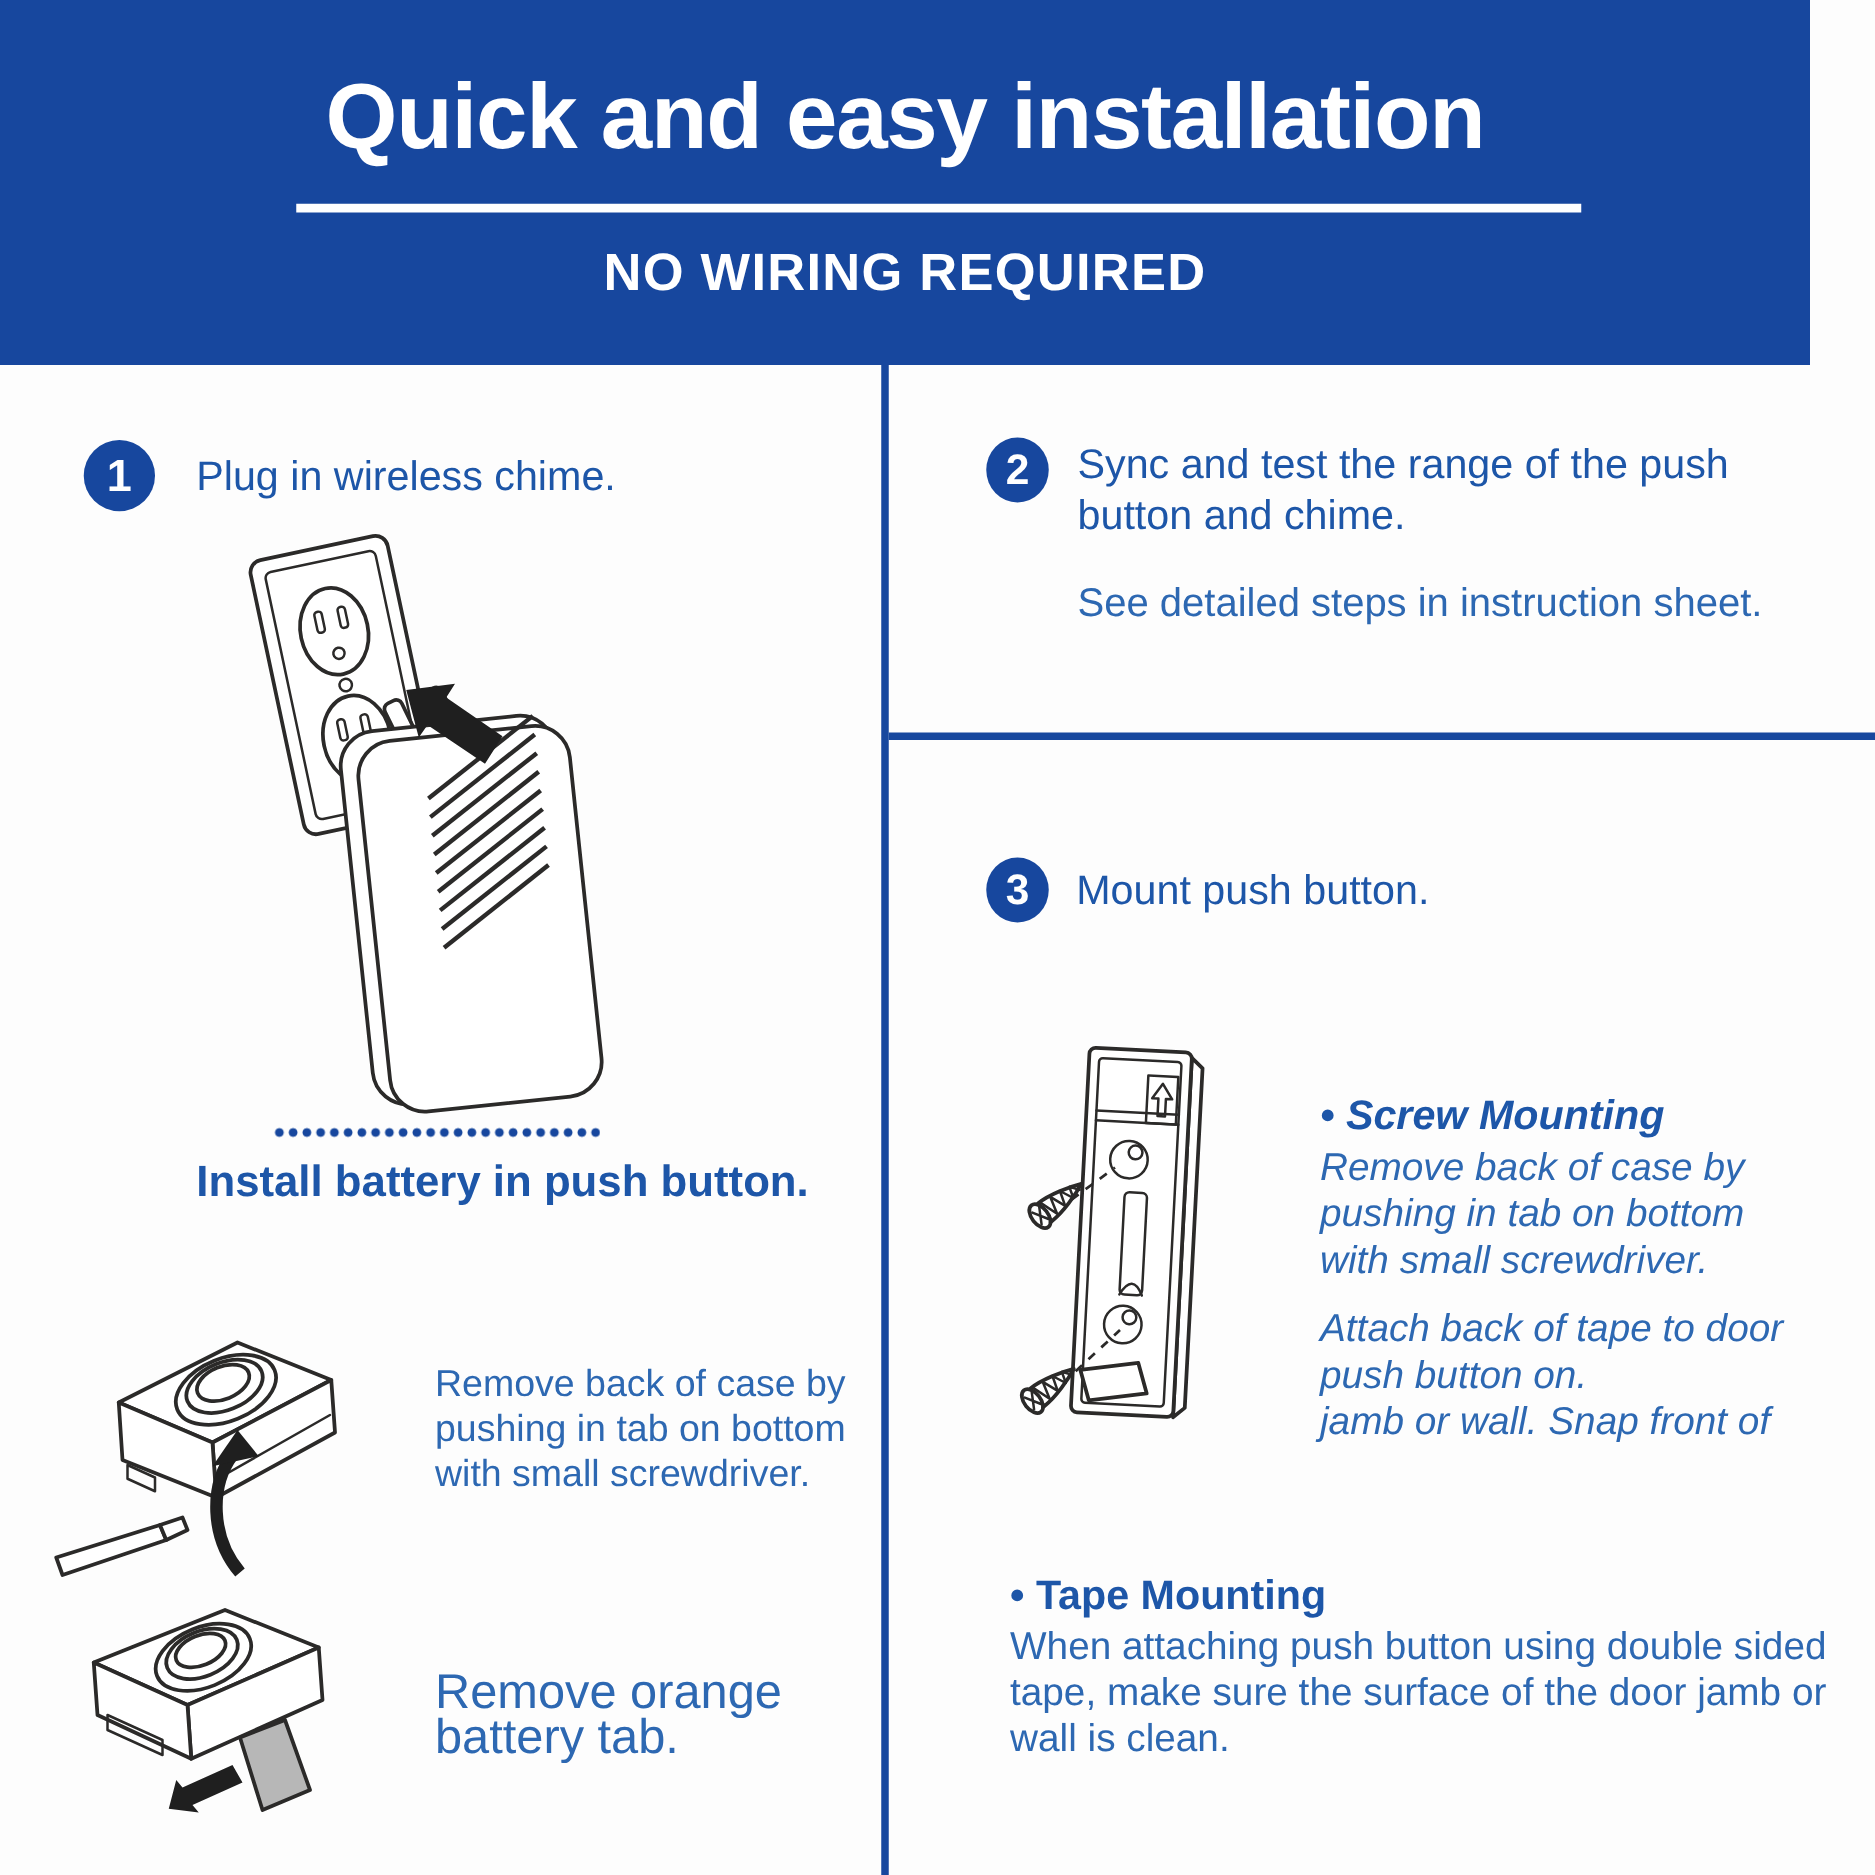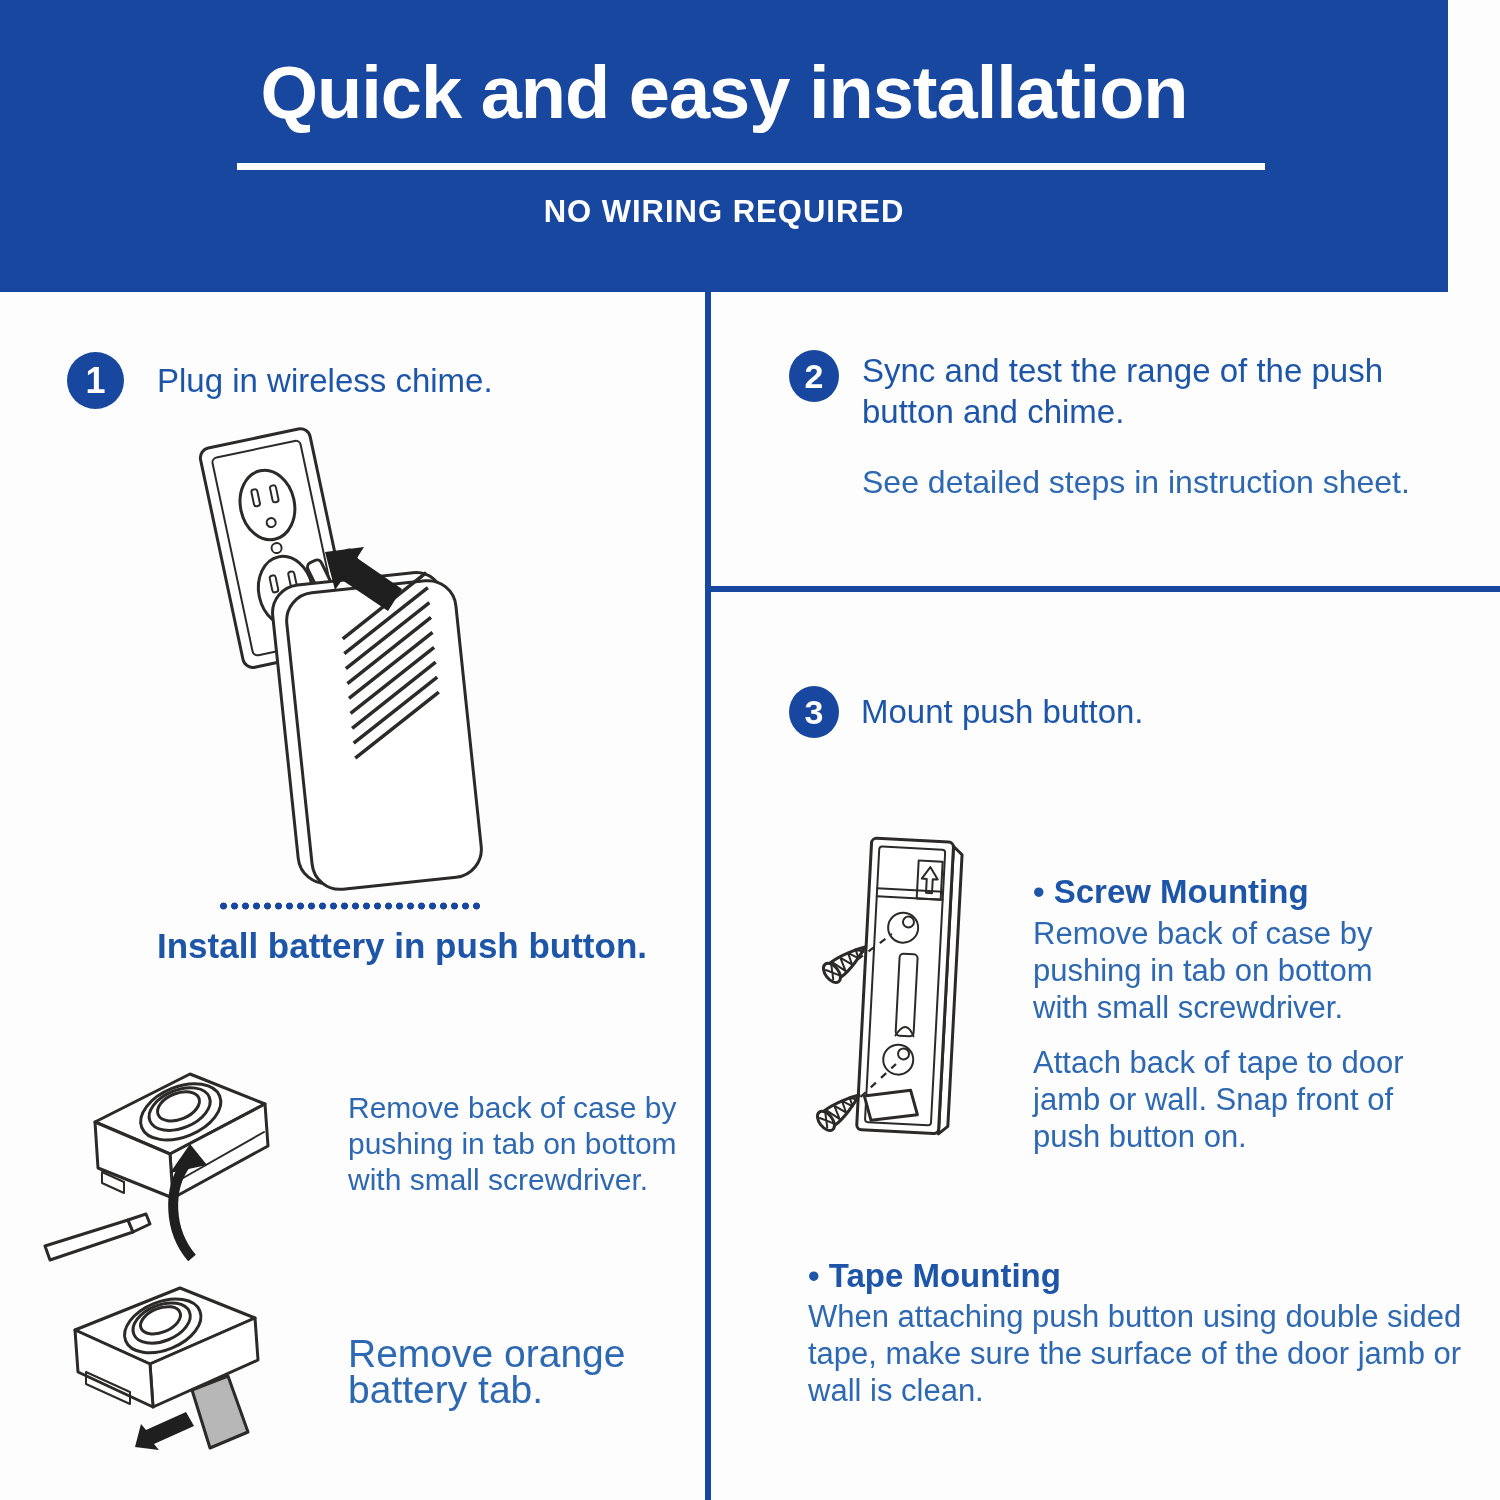--- a/index.html
+++ b/index.html
@@ -10,21 +10,21 @@
   }
   
   .banner{position:absolute;left:0;top:0;width:1448px;height:292px;background:var(--banner-blue,#17479e);}
   .banner-title{
     position:absolute;left:0;right:0;top:54px;text-align:center;
     color:#fff;font-size:74px;font-weight:bold;letter-spacing:-1px;line-height:1.05;
   }
   .banner-rule{position:absolute;left:237px;top:163px;width:1028px;height:7px;background:#fff;}
   .banner-subtitle{
     position:absolute;left:0;right:0;top:194px;text-align:center;
-    color:#fff;font-size:31px;font-weight:bold;letter-spacing:1px;
+    color:#fff;font-size:42px;font-weight:bold;letter-spacing:1px;
   }
   
   .divider-v{position:absolute;left:705px;top:292px;width:6px;height:1208px;background:var(--banner-blue,#17479e);}
   .divider-h{position:absolute;left:711px;top:586px;width:789px;height:6px;background:var(--banner-blue,#17479e);}
   
   .step-row{position:absolute;display:flex;}
   .num{
     background:var(--banner-blue,#17479e);color:#fff;border-radius:50%;
     display:flex;align-items:center;justify-content:center;
     font-weight:bold;flex:0 0 auto;
@@ -44,21 +44,21 @@
   .body-text{color:var(--body-blue,#2d68b2);font-size:31px;line-height:37px;}
   .body-text div{white-space:nowrap;}
   #step2-body{position:absolute;left:862px;top:464px;font-size:32px;}
   .battery-heading{
     position:absolute;left:157px;top:926px;
     color:var(--heading-blue,#1d56a8);font-weight:bold;font-size:35px;white-space:nowrap;
   }
   #remove-back-text{position:absolute;left:348px;top:1090px;font-size:30px;line-height:36px;}
   #remove-tab-text{position:absolute;left:348px;top:1336px;font-size:39px;line-height:36px;}
   .mount-heading{color:var(--heading-blue,#1d56a8);font-weight:bold;font-size:33px;line-height:40px;white-space:nowrap;}
-  #screw-block{position:absolute;left:1033px;top:872px;}
+  #screw-block{position:absolute;left:1056px;top:872px;font-style:italic;}
   #screw-block .para{margin-top:3px;}
   #screw-block .para2{margin-top:18px;}
   #tape-block{position:absolute;left:808px;top:1256px;}
   #tape-block .para{margin-top:2px;}
   
   .dotted-sep{
     position:absolute;left:218px;top:902px;width:262px;height:8px;
     background-image:radial-gradient(circle, var(--banner-blue,#17479e) 3.2px, transparent 3.8px);
     background-size:11px 8px;background-repeat:repeat-x;background-position:0 center;
   }
@@ -238,22 +238,22 @@
 
   <div id="screw-block">
     <div class="mount-heading">• Screw Mounting</div>
     <div class="body-text para">
       <div>Remove back of case by</div>
       <div>pushing in tab on bottom</div>
       <div>with small screwdriver.</div>
     </div>
     <div class="body-text para2">
       <div>Attach back of tape to door</div>
+      <div>push button on.</div>
       <div>jamb or wall. Snap front of</div>
-      <div>push button on.</div>
     </div>
   </div>
 
   <div id="tape-block">
     <div class="mount-heading">• Tape Mounting</div>
     <div class="body-text para">
       <div>When attaching push button using double sided</div>
       <div>tape, make sure the surface of the door jamb or</div>
       <div>wall is clean.</div>
     </div>

